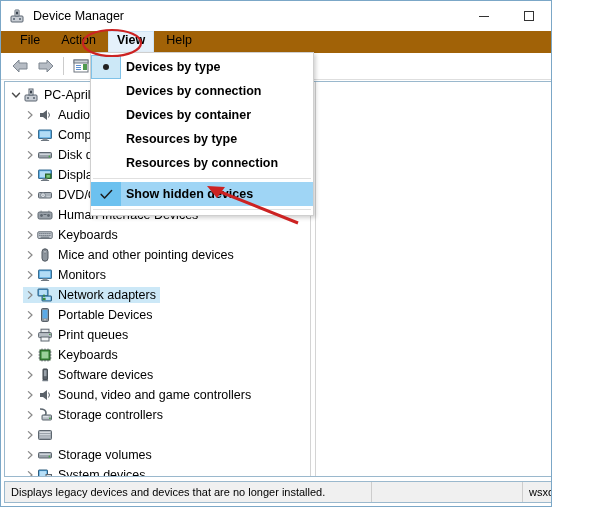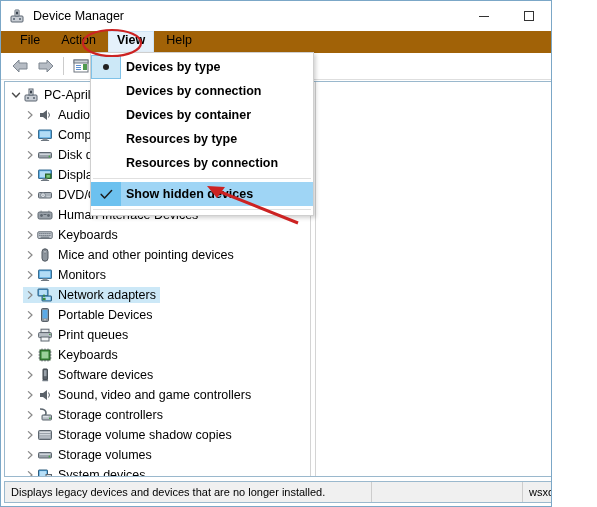--- a/index.html
+++ b/index.html
@@ -668,21 +668,20 @@
               </svg>
             </div>
             <div class="tree-icon">
               <svg width="16" height="16" viewBox="0 0 16 16">
                 <rect x="1.5" y="3.5" width="13" height="9" rx="1" fill="#9aa2aa" stroke="#5d666f"></rect>
                 <rect x="2.6" y="4.6" width="10.8" height="1.3" fill="#dfe3e7"></rect>
                 <rect x="2.6" y="7" width="10.8" height="1.3" fill="#cfd5db"></rect>
                 <rect x="2.6" y="9.4" width="10.8" height="1.3" fill="#bfc6cd"></rect>
               </svg>
             </div>
-            <div class="tree-label">Storage volume shadow copies</div>
           </div>
         </div>
         <div class="tree-row level1">
           <div class="row-inner">
             <div class="twisty">
               <svg width="10" height="10" viewBox="0 0 10 10">
                 <path d="M3.4 1.6 L7 5 L3.4 8.4" stroke="#8a8a8a" stroke-width="1.3" fill="none" stroke-linecap="round" stroke-linejoin="round"></path>
               </svg>
             </div>
             <div class="tree-icon">

